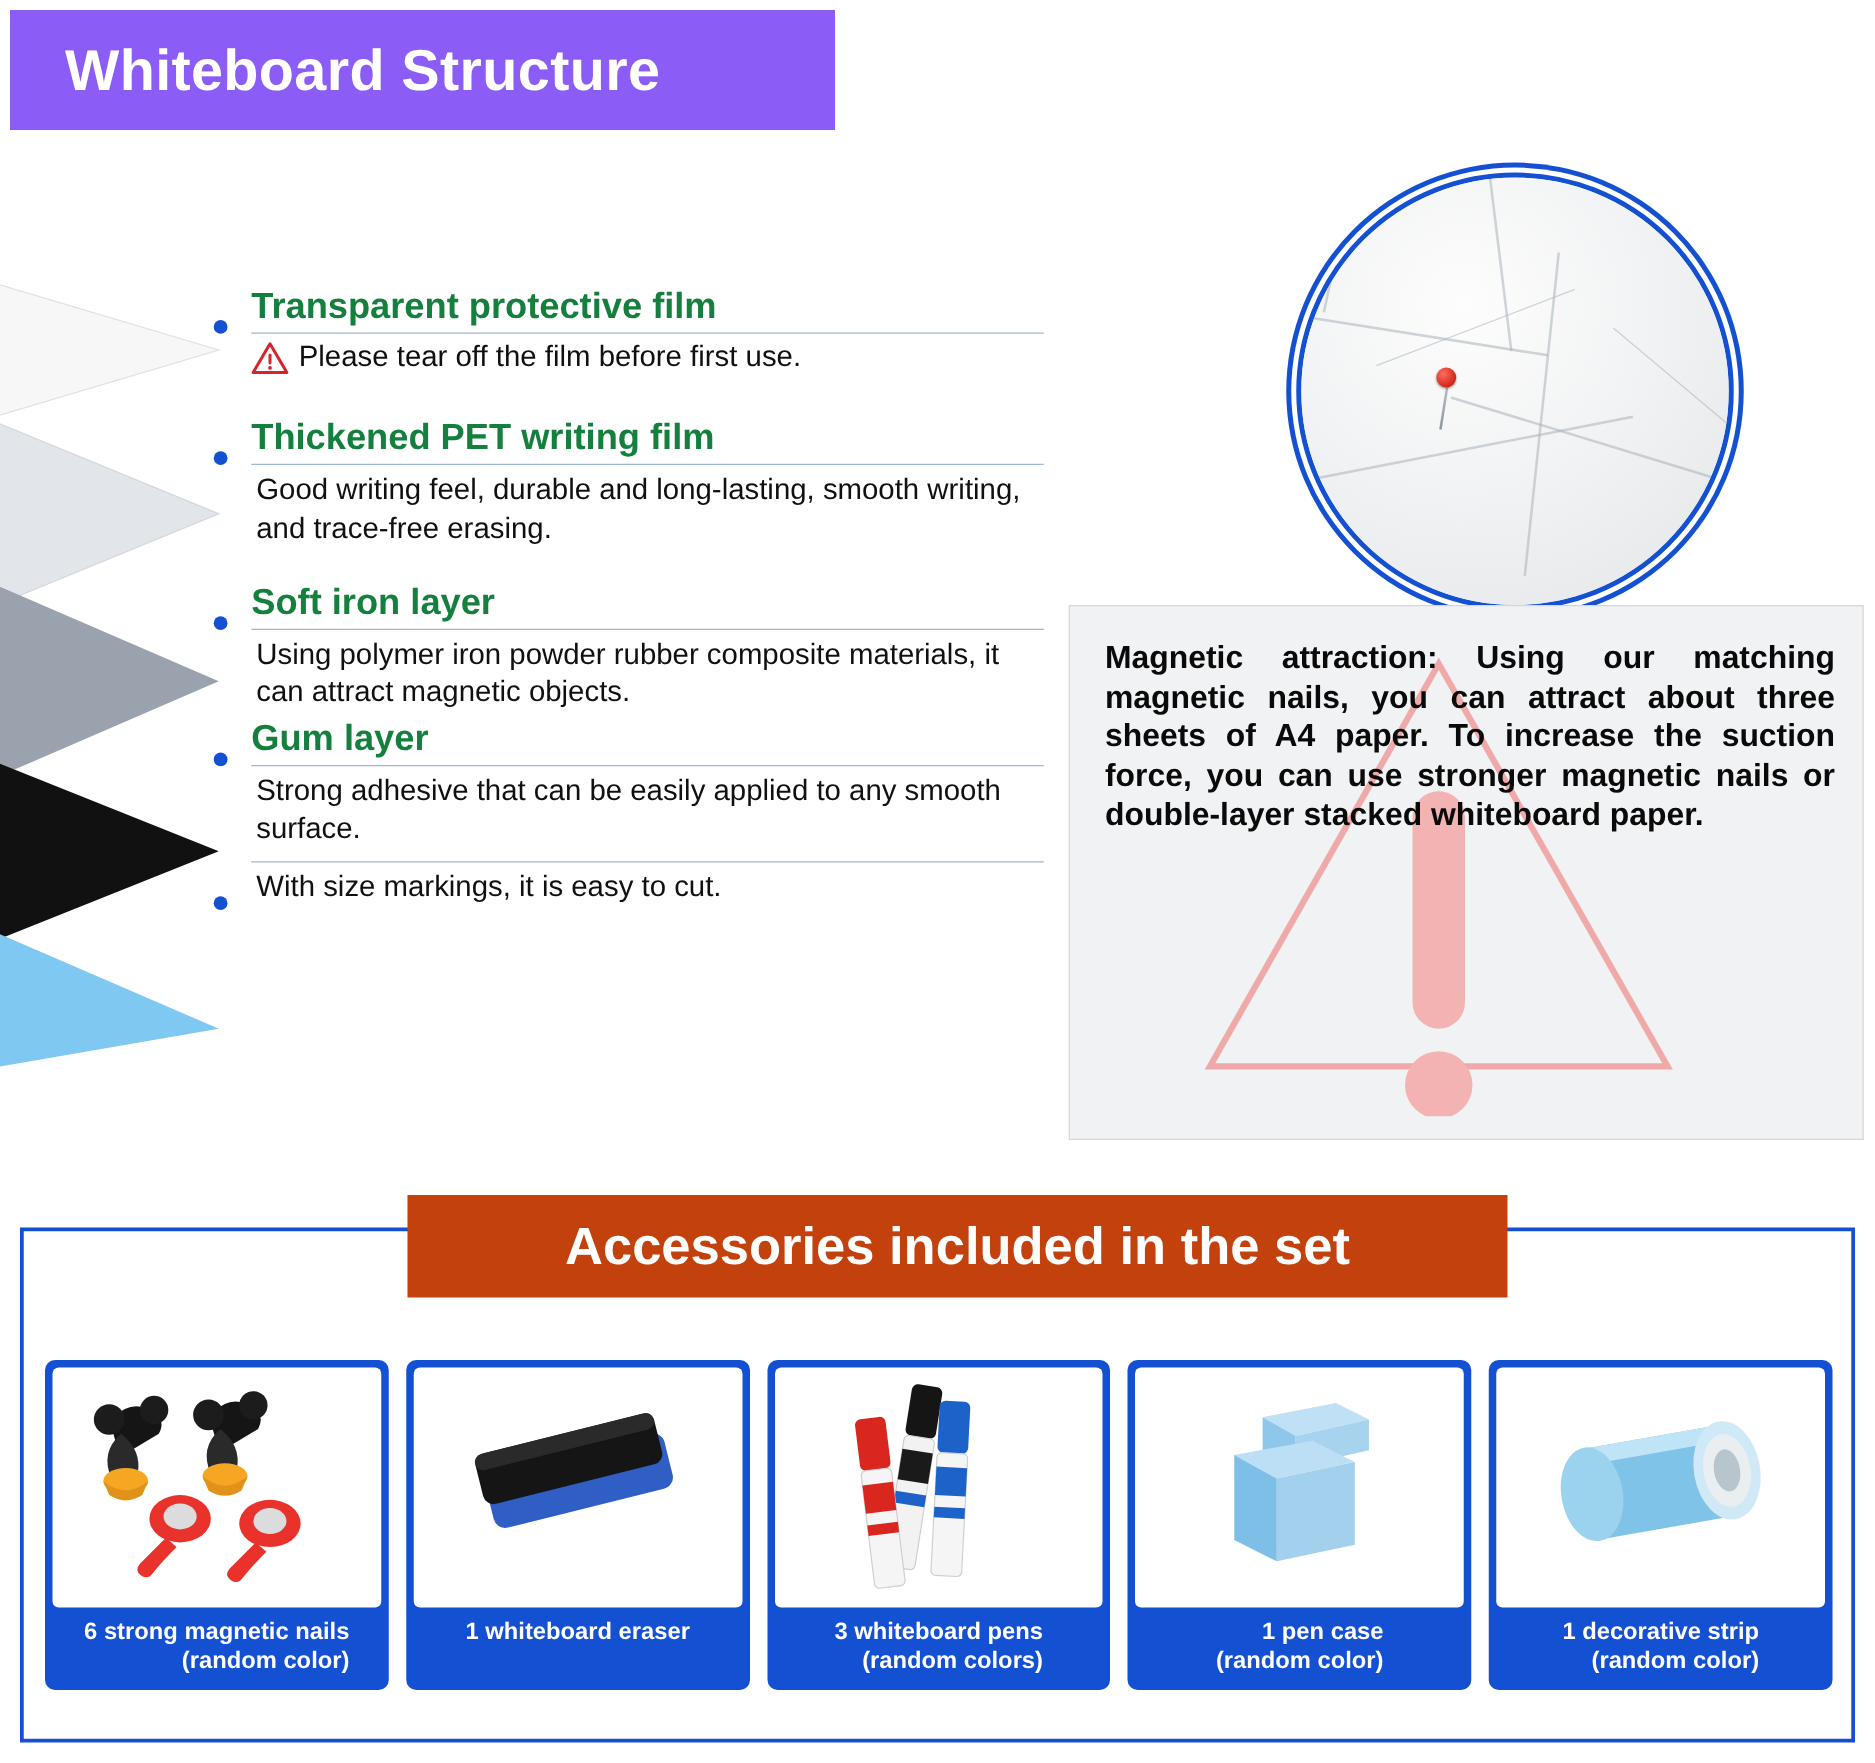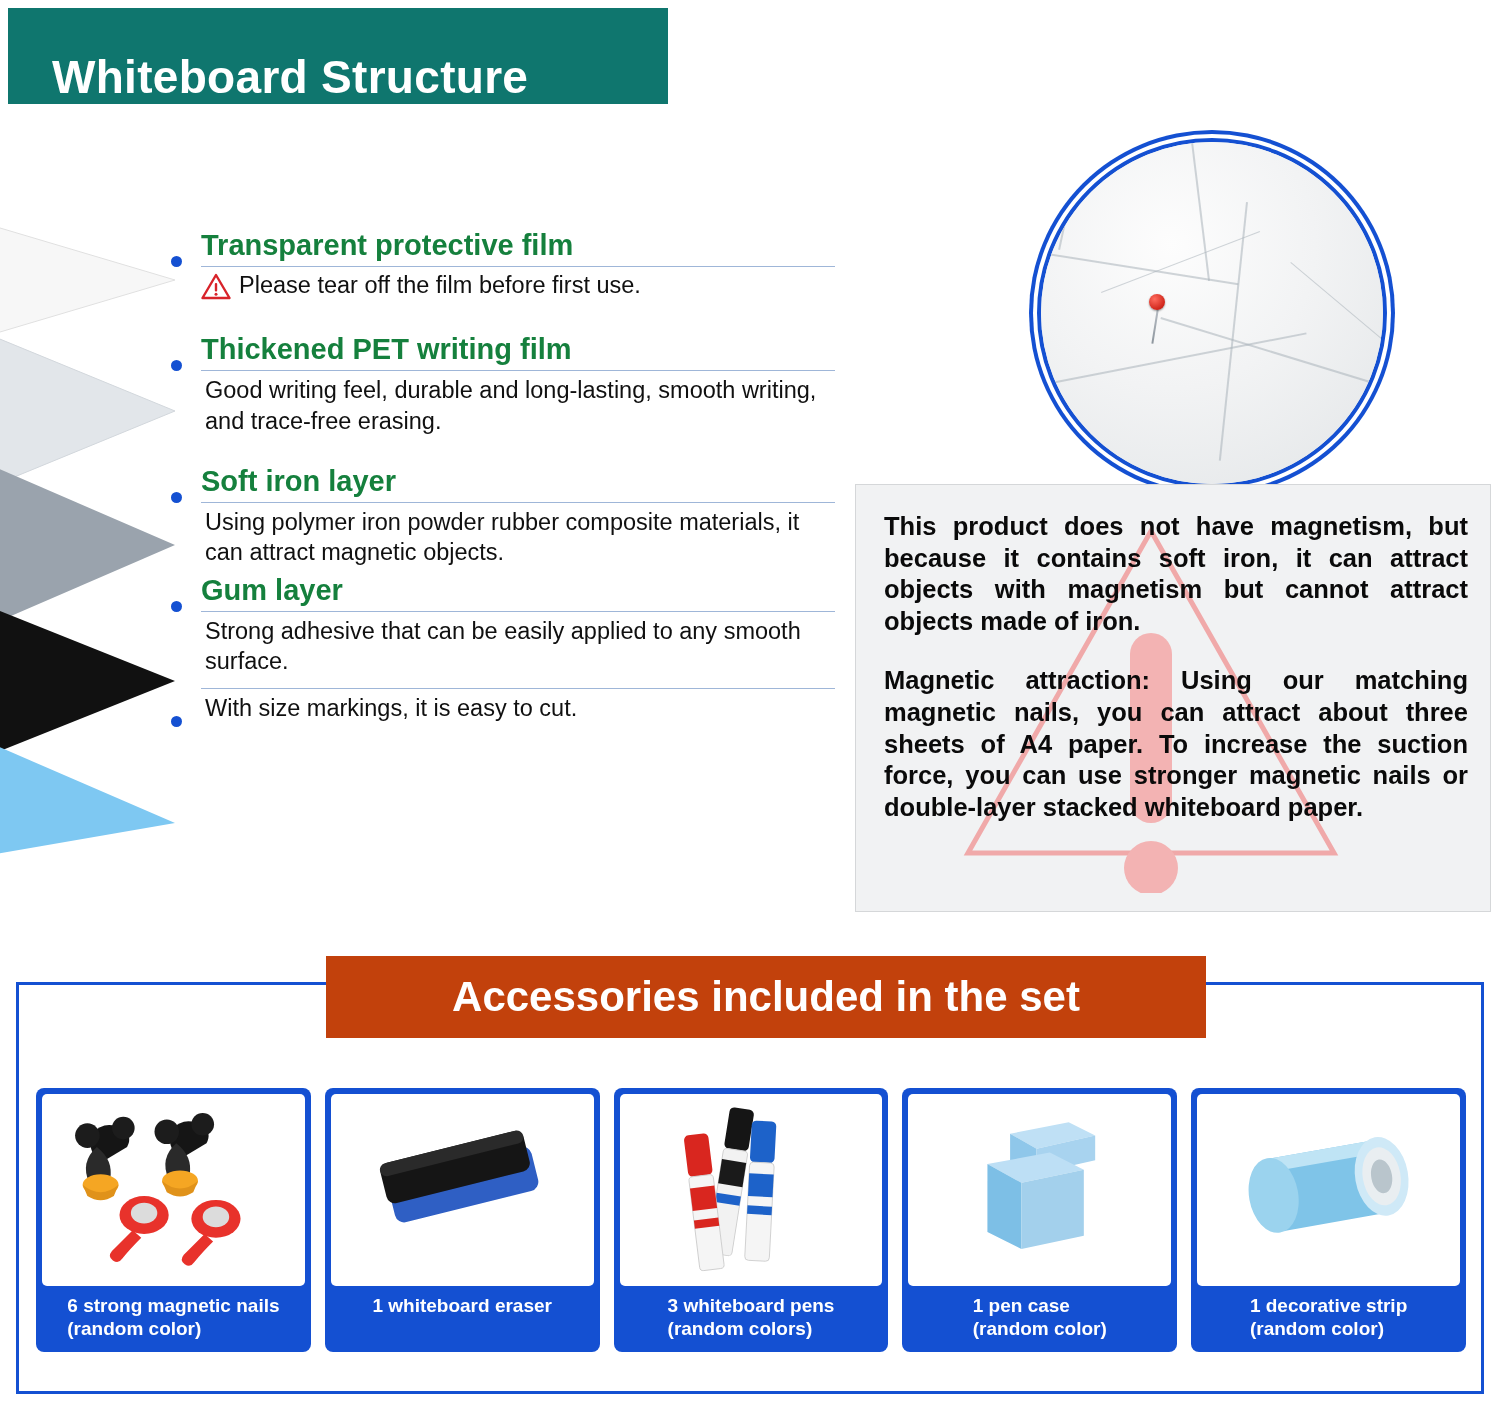--- a/index.html
+++ b/index.html
@@ -15,23 +15,23 @@
     overflow: hidden;
   }
 
   
   .header-banner {
     position: absolute;
     left: 8px;
     top: 8px;
     width: 660px;
     height: 96px;
-    background: #0f766e;
+    background: #8b5cf6;
     display: flex;
-    align-items: flex-end;
+    align-items: center;
   }
   .header-title {
     color: #ffffff;
     font-size: 46px;
     font-weight: bold;
     margin-left: 44px;
     letter-spacing: 0.3px;
   }
 
   
@@ -223,21 +223,21 @@
     height: 192px;
     background: #ffffff;
     border-radius: 5px;
     position: relative;
     overflow: hidden;
   }
   .acc-caption {
     color: #ffffff;
     font-size: 19px;
     font-weight: bold;
-    text-align: left;
+    text-align: right;
     line-height: 1.2;
     padding: 9px 4px 3px 4px;
   }
 
   
   .art { position: absolute; inset: 0; }
 </style>
 </head>
 <body>
 
@@ -316,21 +316,20 @@
     <div class="pin"></div>
   </div>
 </div>
 
 <div class="note-box">
   <svg class="note-watermark" viewBox="0 0 390 380" xmlns="http://www.w3.org/2000/svg">
     <path d="M195 18 L378 340 L12 340 Z" fill="none" stroke="#f0a9a9" stroke-width="5"></path>
     <rect x="174" y="120" width="42" height="190" rx="21" fill="#f3b3b3"></rect>
     <circle cx="195" cy="355" r="27" fill="#f3b3b3"></circle>
   </svg>
-  <div class="note-p">This product does not have magnetism, but because it contains soft iron, it can attract objects with magnetism but cannot attract objects made of iron.</div>
   <div class="note-p">Magnetic attraction: Using our matching magnetic nails, you can attract about three sheets of A4 paper. To increase the suction force, you can use stronger magnetic nails or double-layer stacked whiteboard paper.</div>
 </div>
 
 <div class="acc-section"></div>
 
 <div class="acc-banner">
   <div class="acc-banner-title">Accessories included in the set</div>
 </div>
 
 <div class="acc-grid">

